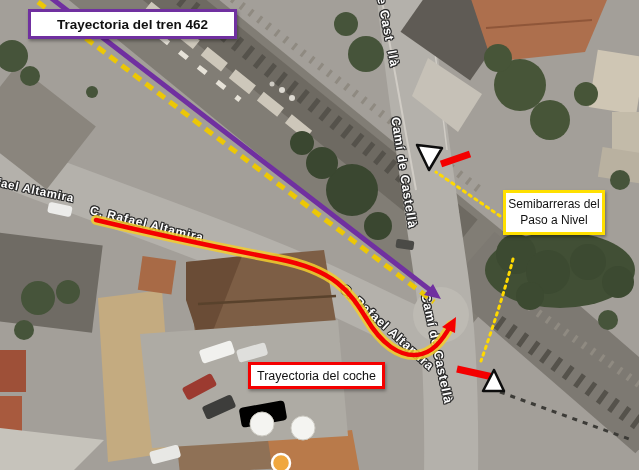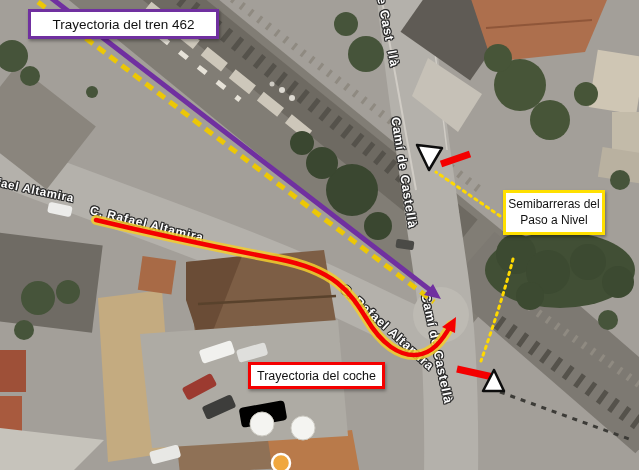--- a/index.html
+++ b/index.html
@@ -29,22 +29,22 @@
   #st-crafael-w{left:92px;top:203px;transform:rotate(14deg);font-size:12px;}
   #st-crafael-s{left:347px;top:282px;transform:rotate(42deg);font-size:12.5px;}
   #st-cast-top{left:388px;top:-4px;transform:rotate(79deg);font-size:12.5px;letter-spacing:1.2px;}
   #st-cast-mid{left:402px;top:116px;transform:rotate(81deg);font-size:12.5px;}
   #st-cast-s{left:432px;top:292px;transform:rotate(78deg);font-size:12.5px;}
   
   .callout{
     position:absolute;background:#fff;text-align:center;color:#111;
     box-shadow:1px 2px 3px rgba(0,0,0,.35);
   }
-  #train-box{left:28px;top:9px;width:171px;padding:5px 7px 4px;
-    border:3px solid var(--train-box-border,#7030a0);font-size:13.5px;}
+  #train-box{left:28px;top:9px;width:171px;padding:5px 16px 4px;
+    border:3px solid var(--train-box-border,#7030a0);font-size:13.5px;font-weight:bold;}
   #barrier-box{left:503px;top:190px;width:96px;padding:4px 0;
     border:3px solid var(--barrier-box-border,#ffe000);font-size:12px;line-height:1.3;}
   #car-box{left:248px;top:362px;width:131px;padding:4px 0 3px;
     border:3px solid var(--car-box-border,#f40000);font-size:12.5px;}
 </style>
 </head>
 <body>
 
 <div class="map">
 

